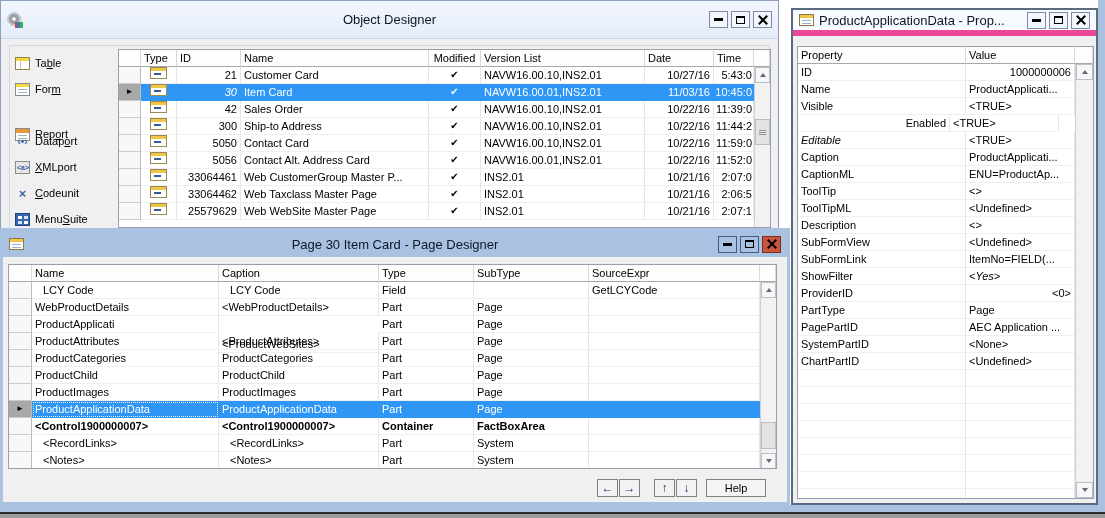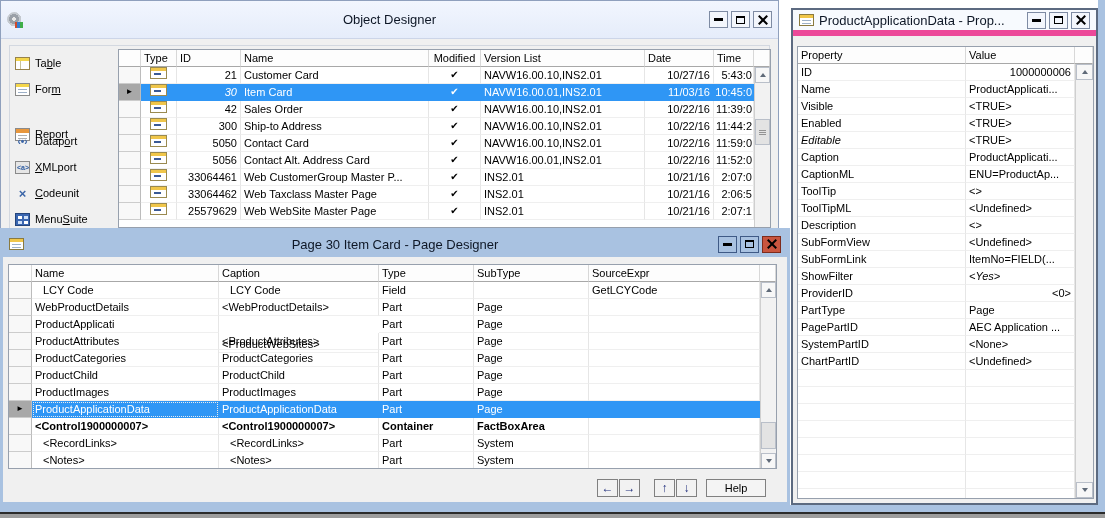--- a/index.html
+++ b/index.html
@@ -422,21 +422,21 @@
         </div>
         <div class="row">
           <div class="cell" style="width: 168px;">Name</div>
           <div class="cell" style="width: 109px;">ProductApplicati...</div>
         </div>
         <div class="row">
           <div class="cell" style="width: 168px;">Visible</div>
           <div class="cell" style="width: 109px;">&lt;TRUE&gt;</div>
         </div>
         <div class="row">
-          <div class="cell" style="width: 168px;">Enabled</div>
+          <div class="cell" style="width: 152px; text-align: right;">Enabled</div>
           <div class="cell" style="width: 109px;">&lt;TRUE&gt;</div>
         </div>
         <div class="row">
           <div class="cell" style="width: 168px; font-style: italic;">Editable</div>
           <div class="cell" style="width: 109px;">&lt;TRUE&gt;</div>
         </div>
         <div class="row">
           <div class="cell" style="width: 168px;">Caption</div>
           <div class="cell" style="width: 109px;">ProductApplicati...</div>
         </div>

